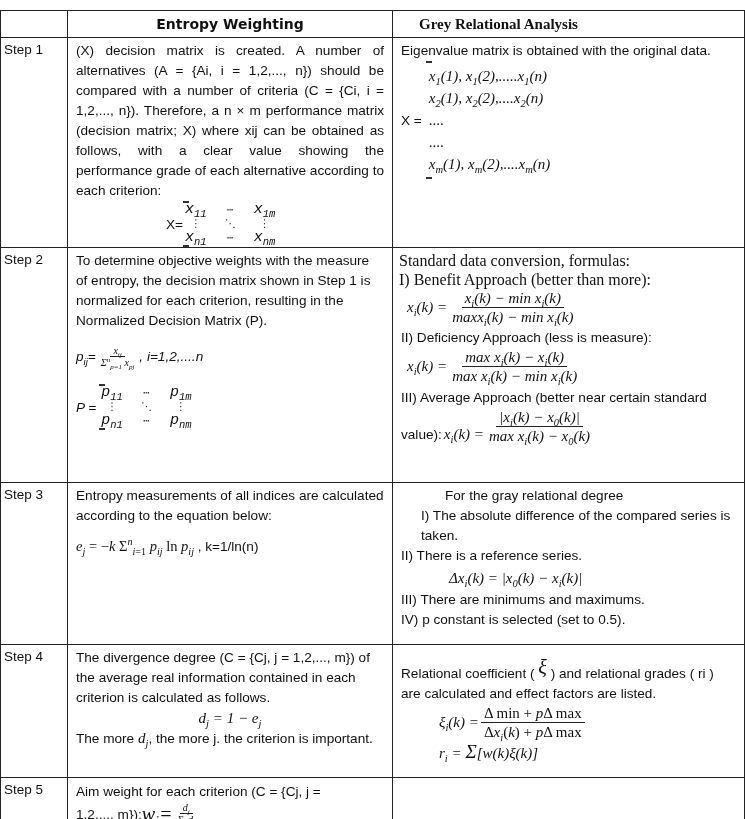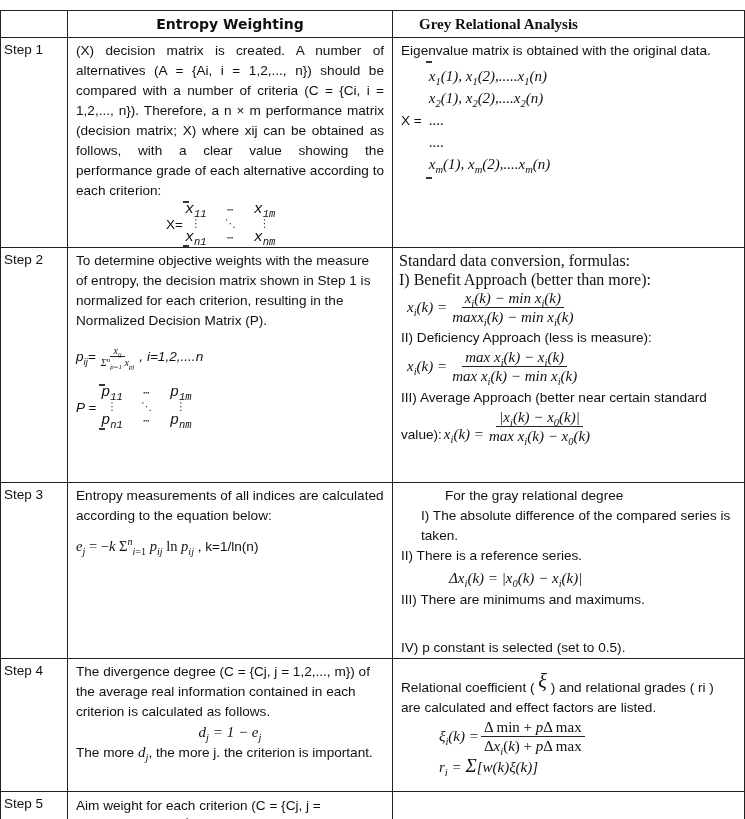--- a/index.html
+++ b/index.html
@@ -178,21 +178,21 @@
       </div>
     </td>
     <td>
       <div class="cell" style="padding-left:52px;">For the gray relational degree</div>
       <div class="cell" style="padding-top:0;margin-left:20px;">I) The absolute difference of the compared series is taken.</div>
       <div class="cell" style="padding-top:0;">II) There is a reference series.</div>
       <div class="f15 mi" style="padding:0 0 0 56px; line-height:24px;">
         <span class="mr">Δ</span>x<sub>i</sub>(k) = |x<sub>0</sub>(k) − x<sub>i</sub>(k)|
       </div>
       <div class="cell" style="padding-top:0;">III) There are minimums and maximums.</div>
-      <div class="cell" style="padding-top:0;margin-top:28px;">IV) p constant is selected (set to 0.5).</div>
+      <div class="cell" style="padding-top:0;">IV) p constant is selected (set to 0.5).</div>
     </td>
   </tr>
 
   <tr class="r4">
     <td class="step">Step 4</td>
     <td>
       <div class="cell">The divergence degree (C = {Cj, j = 1,2,..., m}) of the average real information contained in each criterion is calculated as follows.</div>
       <div class="f15 mi" style="text-align:center; line-height:20px;">d<sub>j</sub><span class="mr"> = 1 − </span>e<sub>j</sub></div>
       <div class="cell" style="padding-top:0;">
         <span>The more </span><span class="mi" style="font-size:15px;">d<sub>j</sub></span><span>, the more j. the criterion is important.</span>

